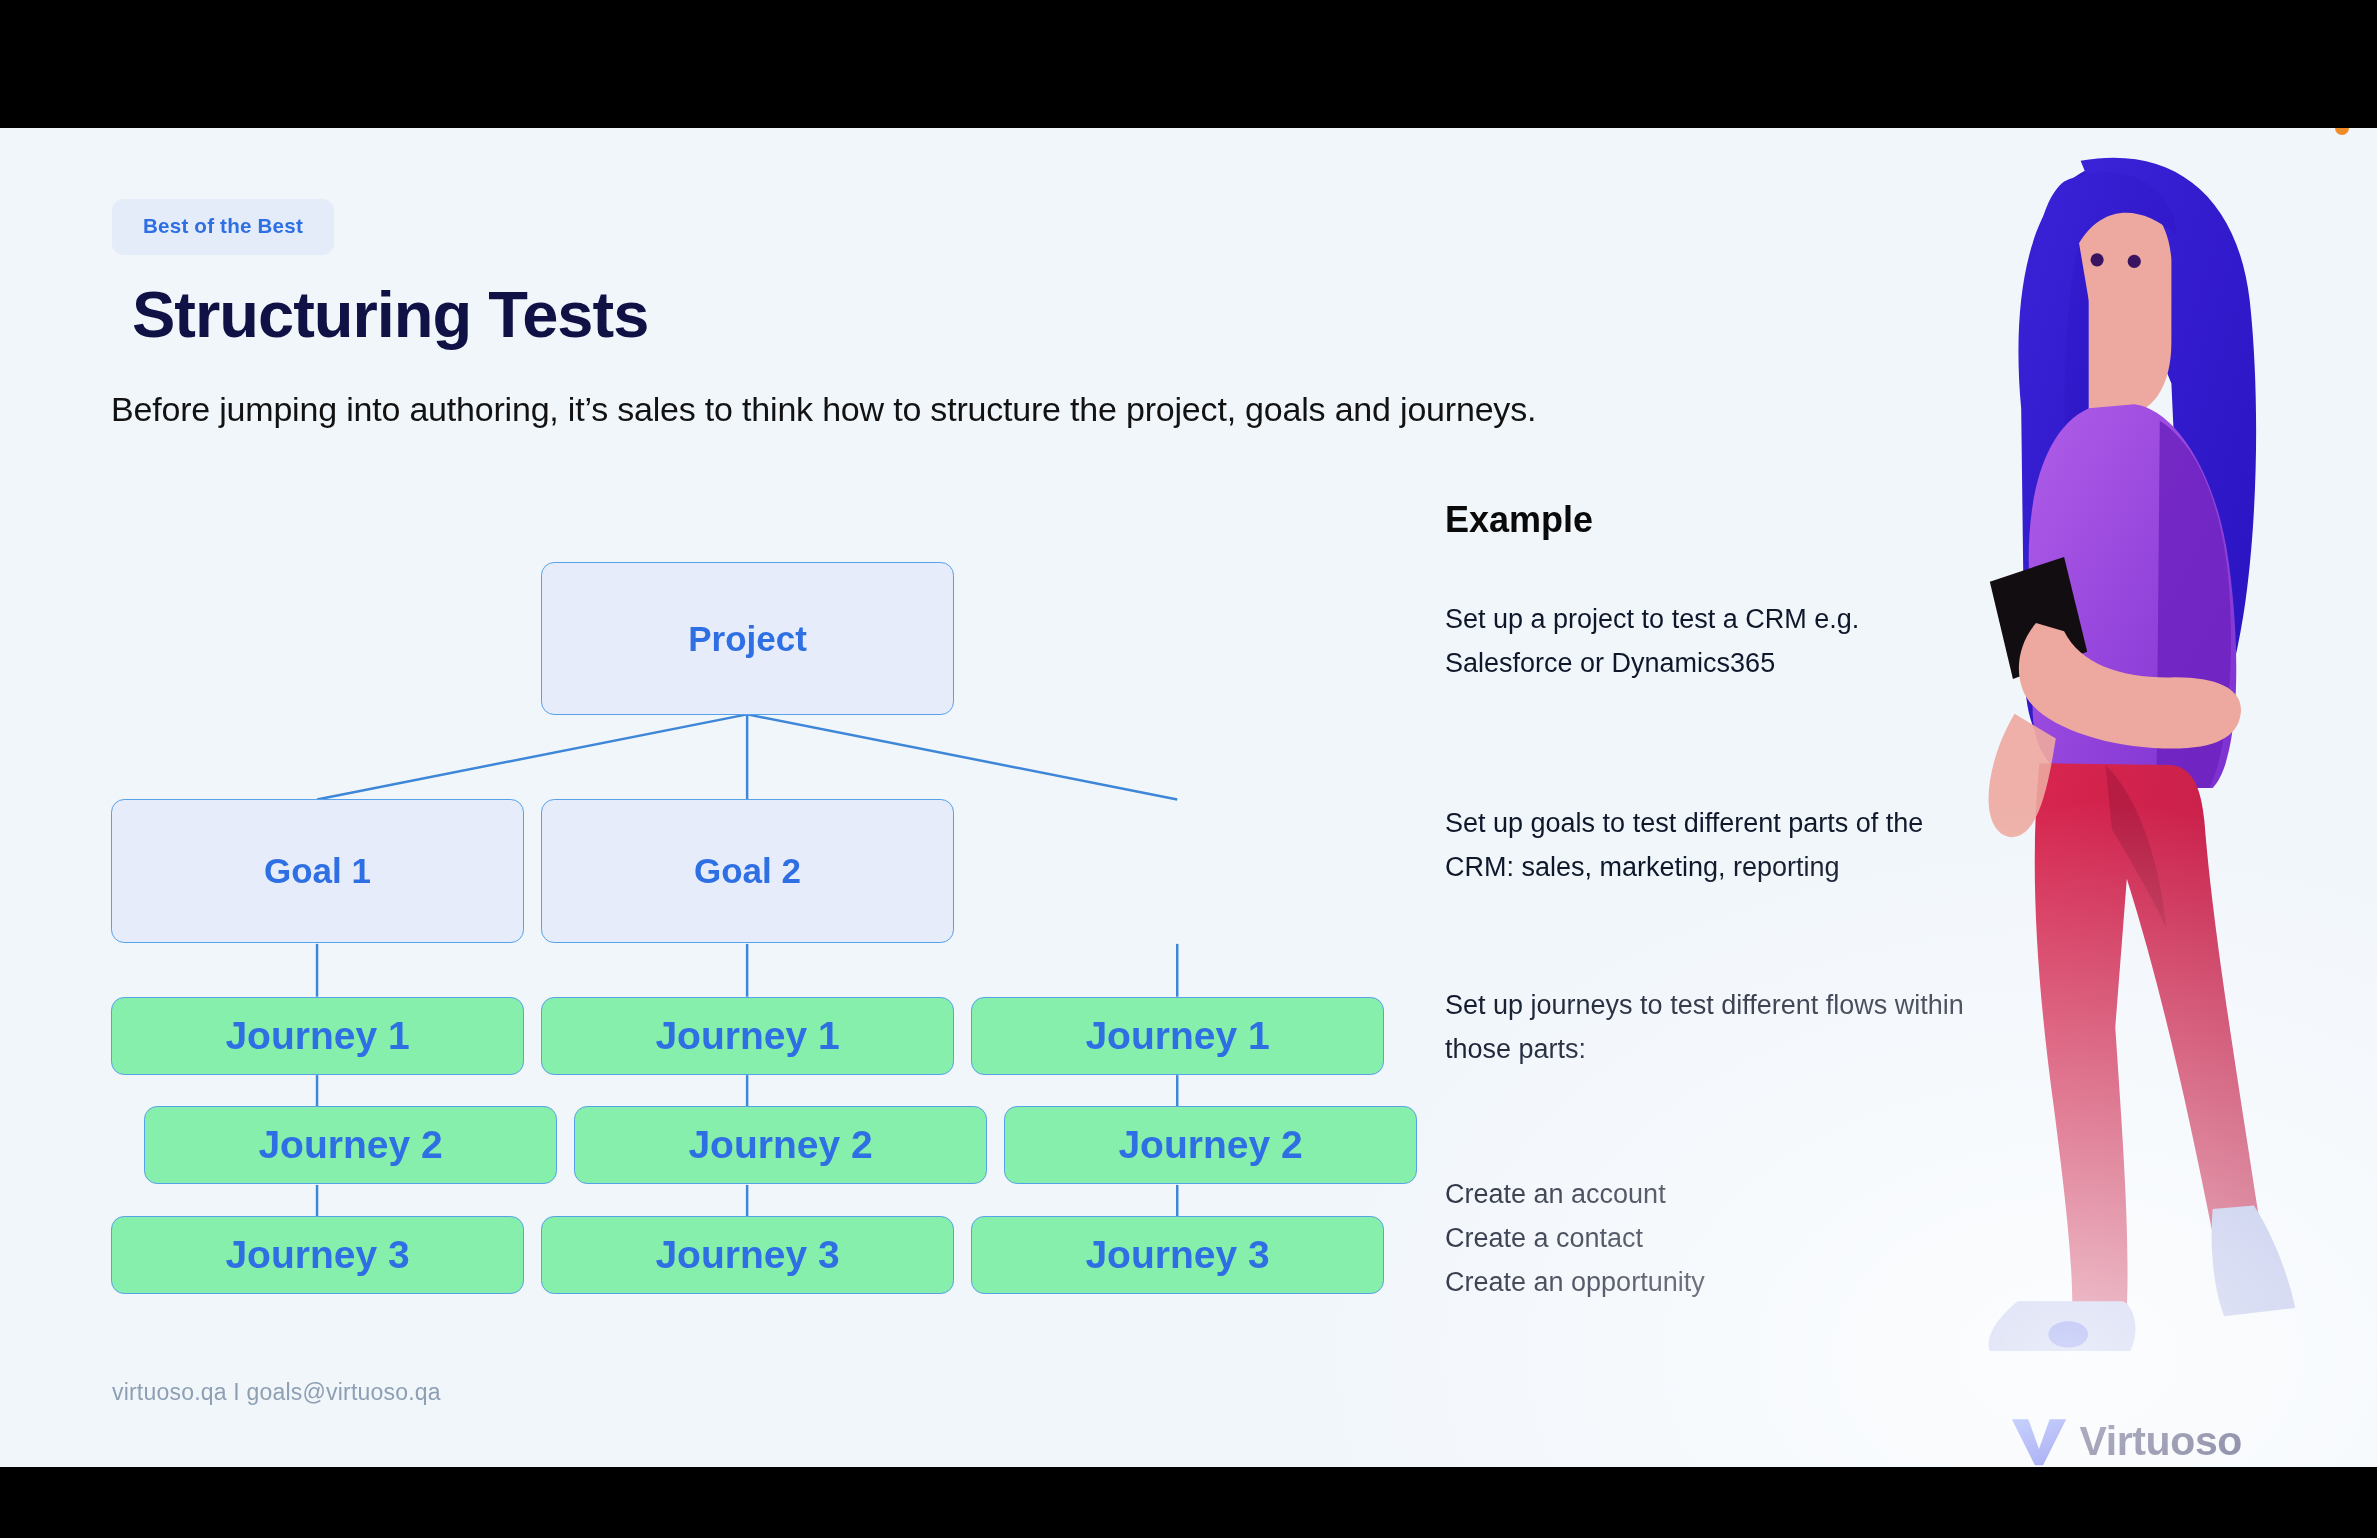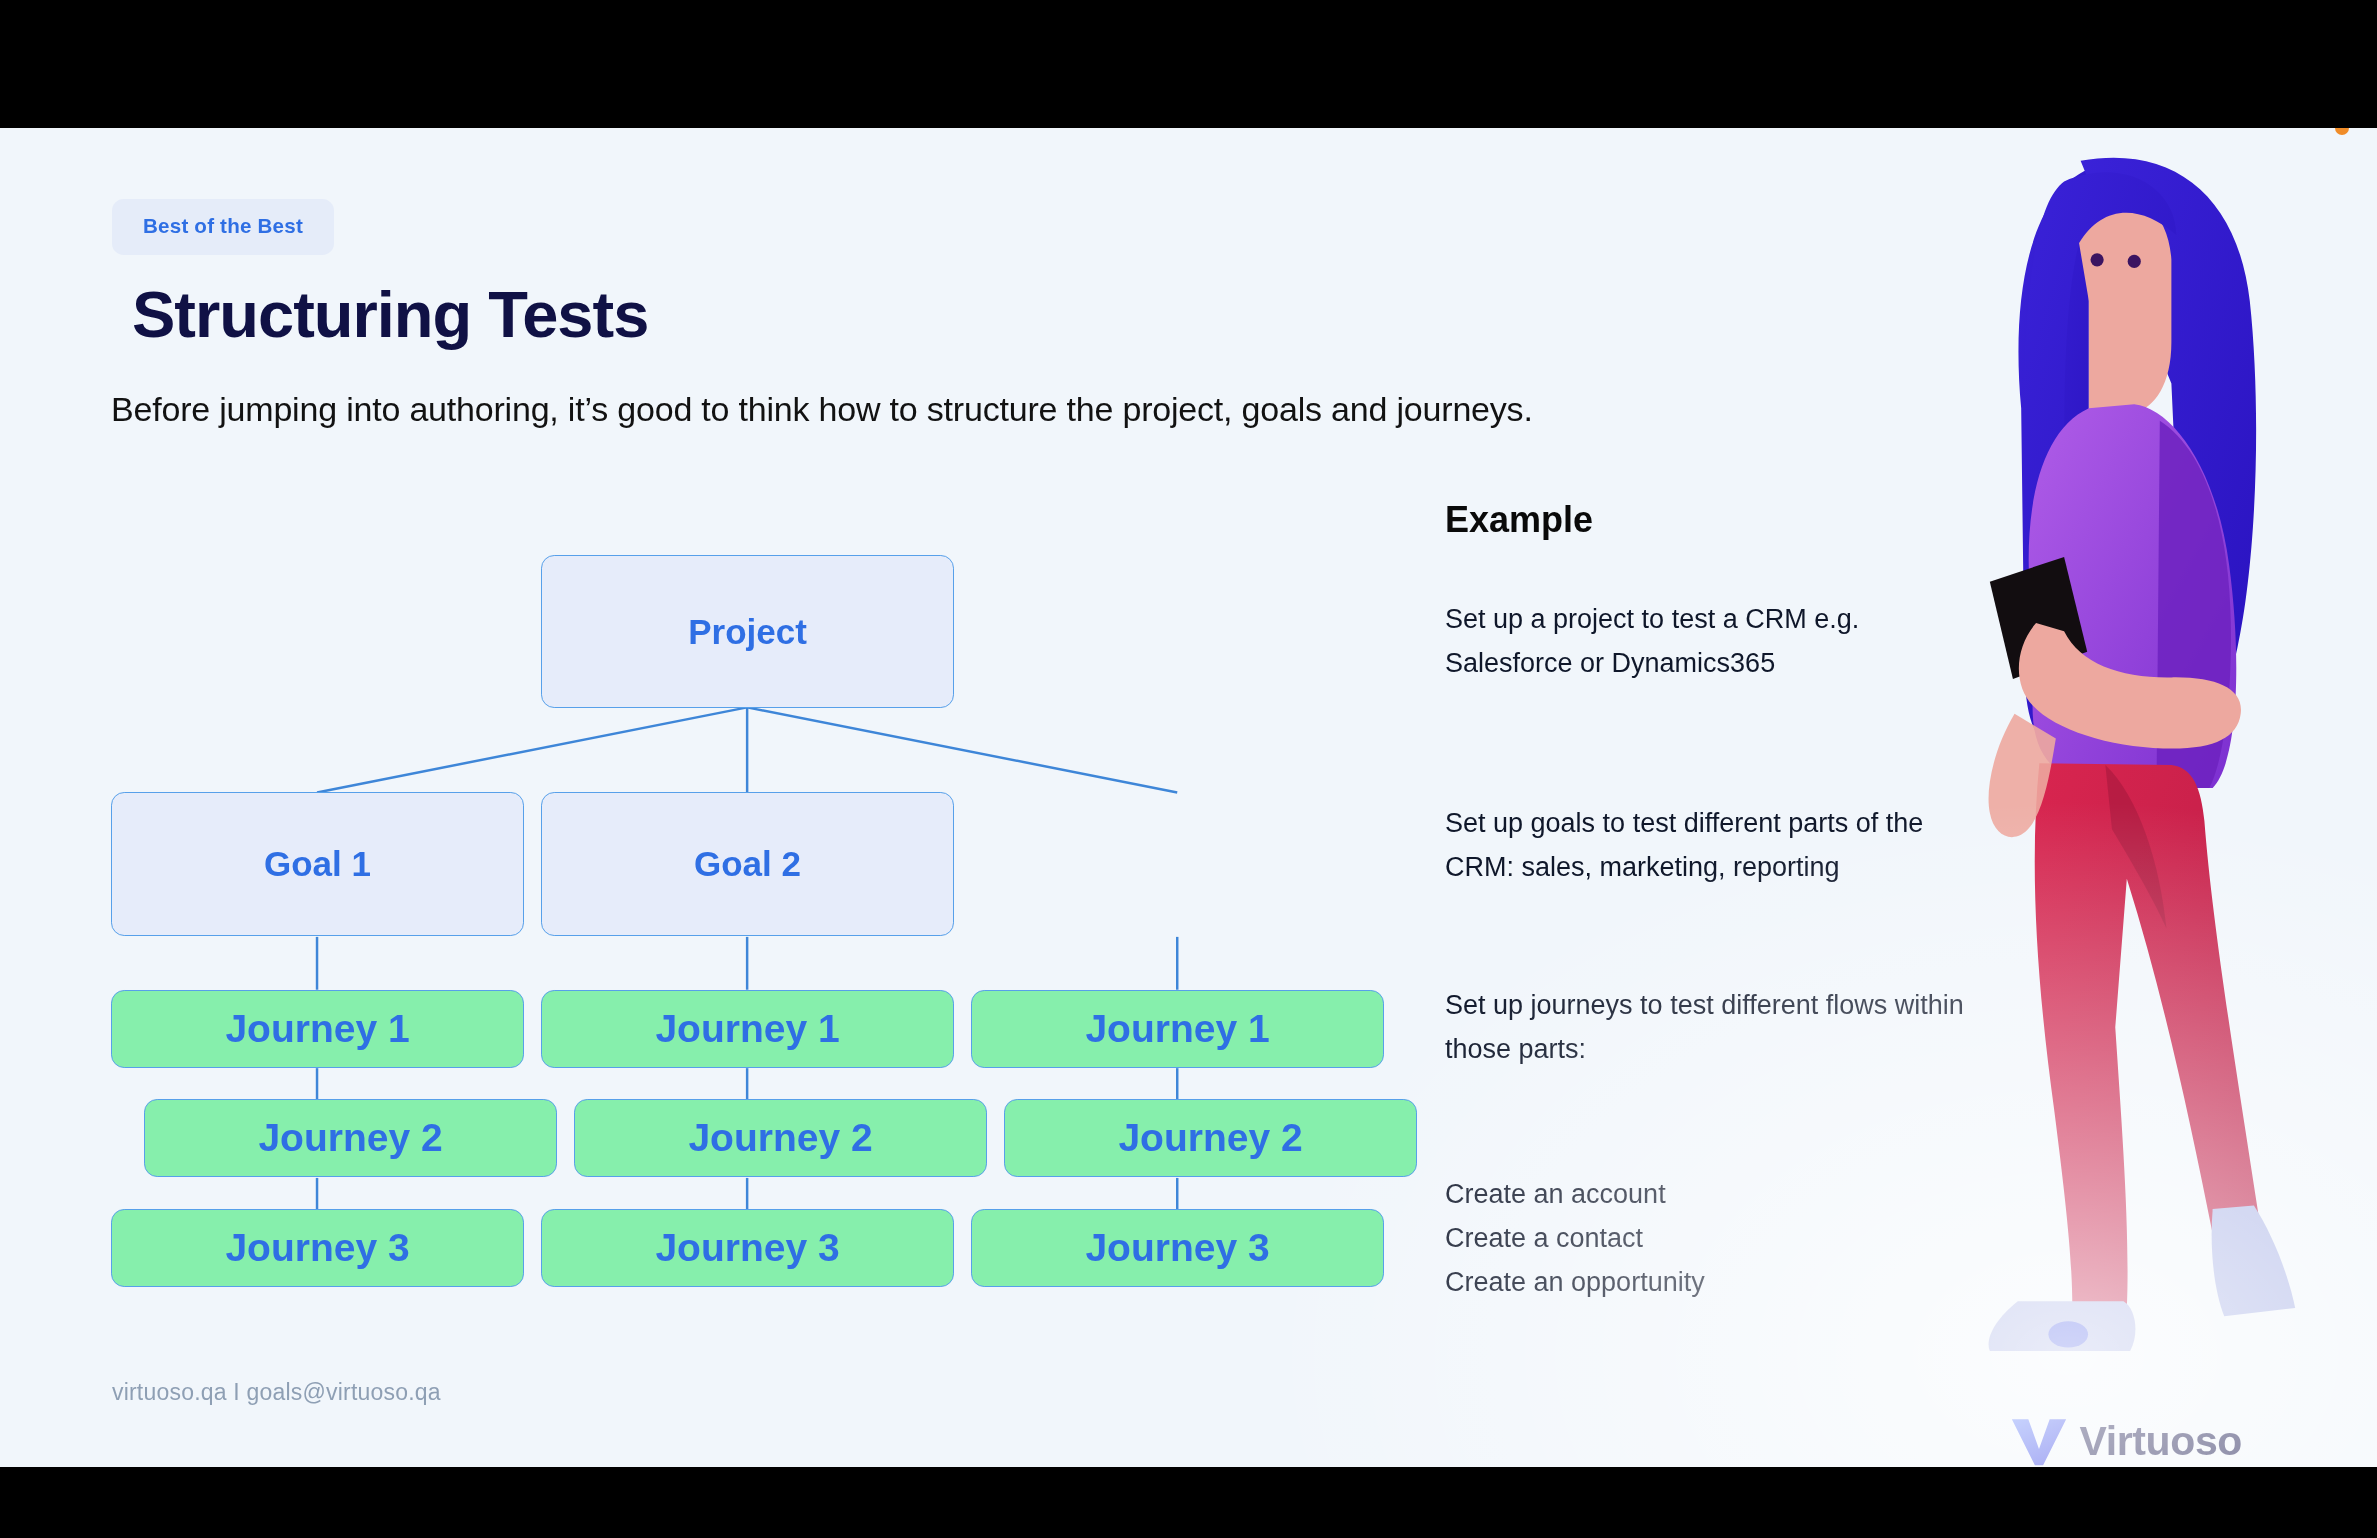--- a/index.html
+++ b/index.html
@@ -35,21 +35,21 @@
   .title {
     position:absolute; left:112px; top:149px;
     font-size:65px; font-weight:bold; color:#101145; letter-spacing:-1px;margin-left:20px;
   }
   .subtitle {
     position:absolute; left:111px; top:262px;
     font-size:34px; color:#121212; letter-spacing:-0.2px; white-space:nowrap;
   }
 
   
-  .diagram { position:absolute; left:0; top:4px; width:1453px; height:1339px; }
+  .diagram { position:absolute; left:0; top:11px; width:1453px; height:1339px; }
   .svg-lines { position:absolute; left:0; top:0; width:1453px; height:1339px; }
 
   .node {
     position:absolute;
     display:flex; align-items:center; justify-content:center;
     color:#2f6fe4; font-weight:bold;
     border:1.7px solid #57a0ea; border-radius:13.2px;
     background:#e6ecfa;
     text-align:center;
     z-index:2;
@@ -98,21 +98,21 @@
 
   <div class="letterbox-top"></div>
   <div class="letterbox-bottom"></div>
 
   <div class="slide">
 
     <div class="accent-dot"></div>
 
     <div class="badge">Best of the Best</div>
     <h1 class="title">Structuring Tests</h1>
-    <p class="subtitle">Before jumping into authoring, it’s good to think how to structure the project, goals and journeys.</p>
+    <p class="subtitle">Before jumping into authoring, it’s sales to think how to structure the project, goals and journeys.</p>
 
     <div class="diagram">
 
       <svg class="svg-lines" viewBox="0 0 1760 1622">
         <g stroke="#3e86d8" stroke-width="3" fill="none">
 
           <line x1="905" y1="697" x2="905" y2="800"></line>
           <line x1="905" y1="697" x2="384" y2="800"></line>
           <line x1="905" y1="697" x2="1426" y2="800"></line>
 

